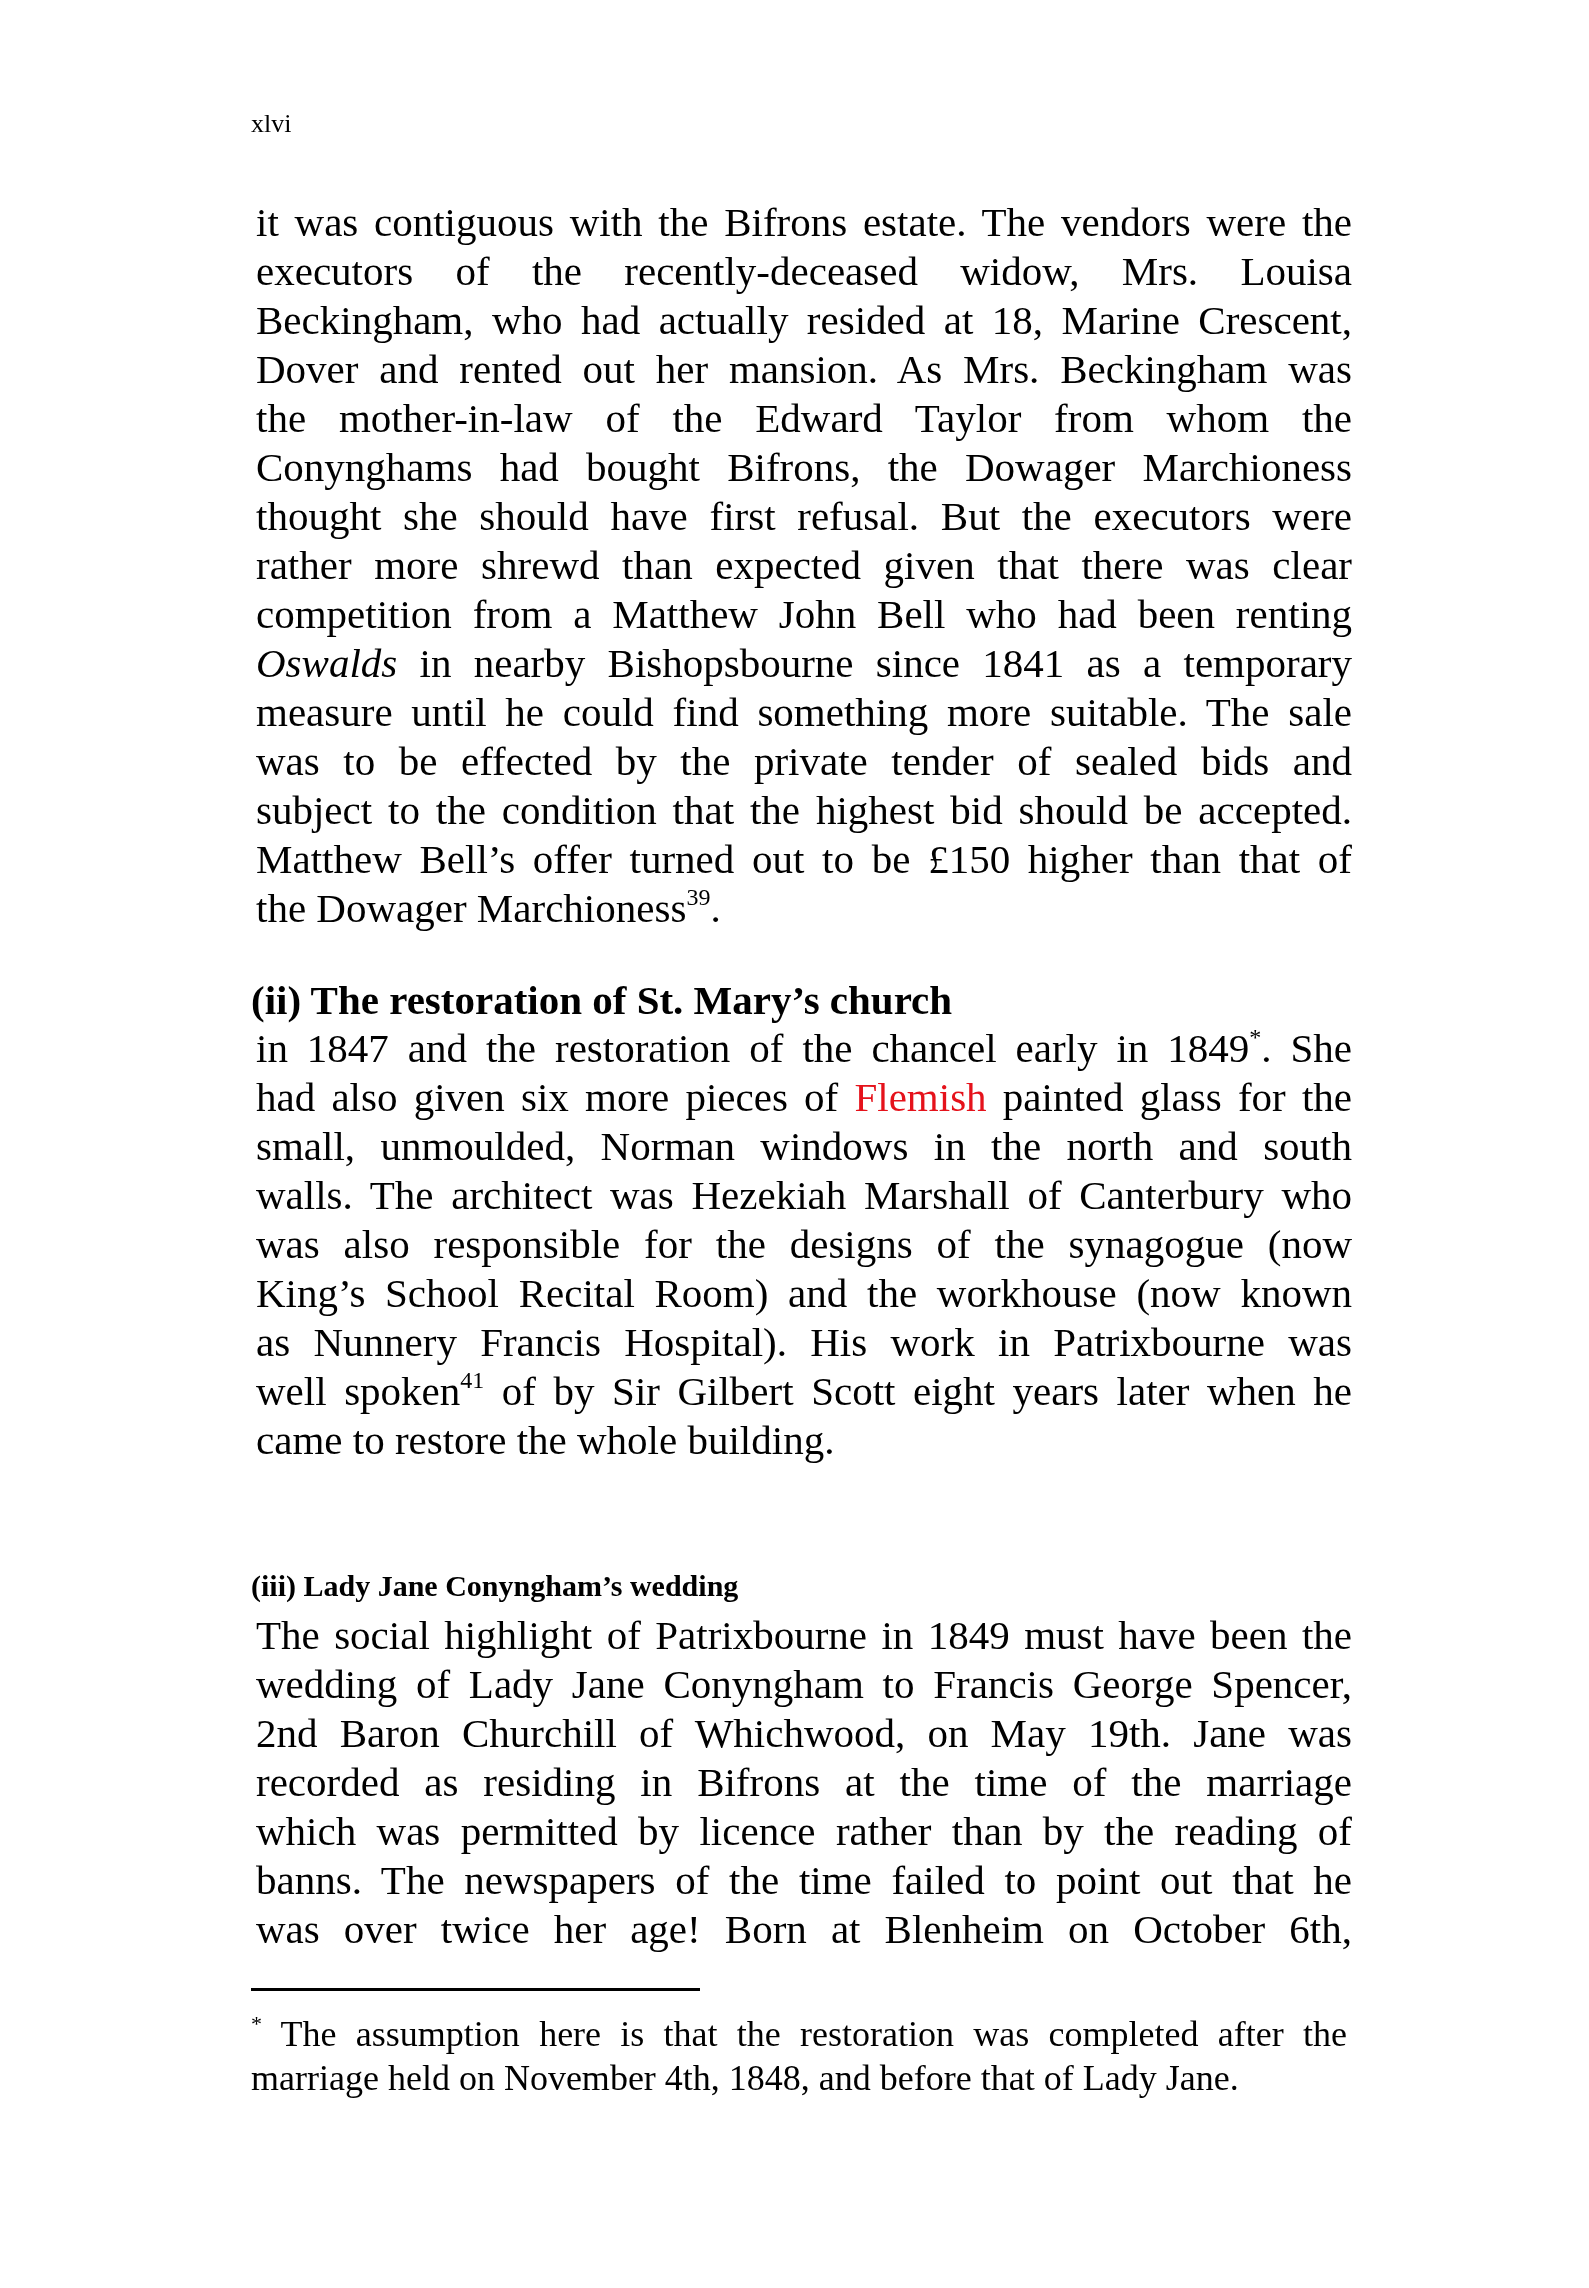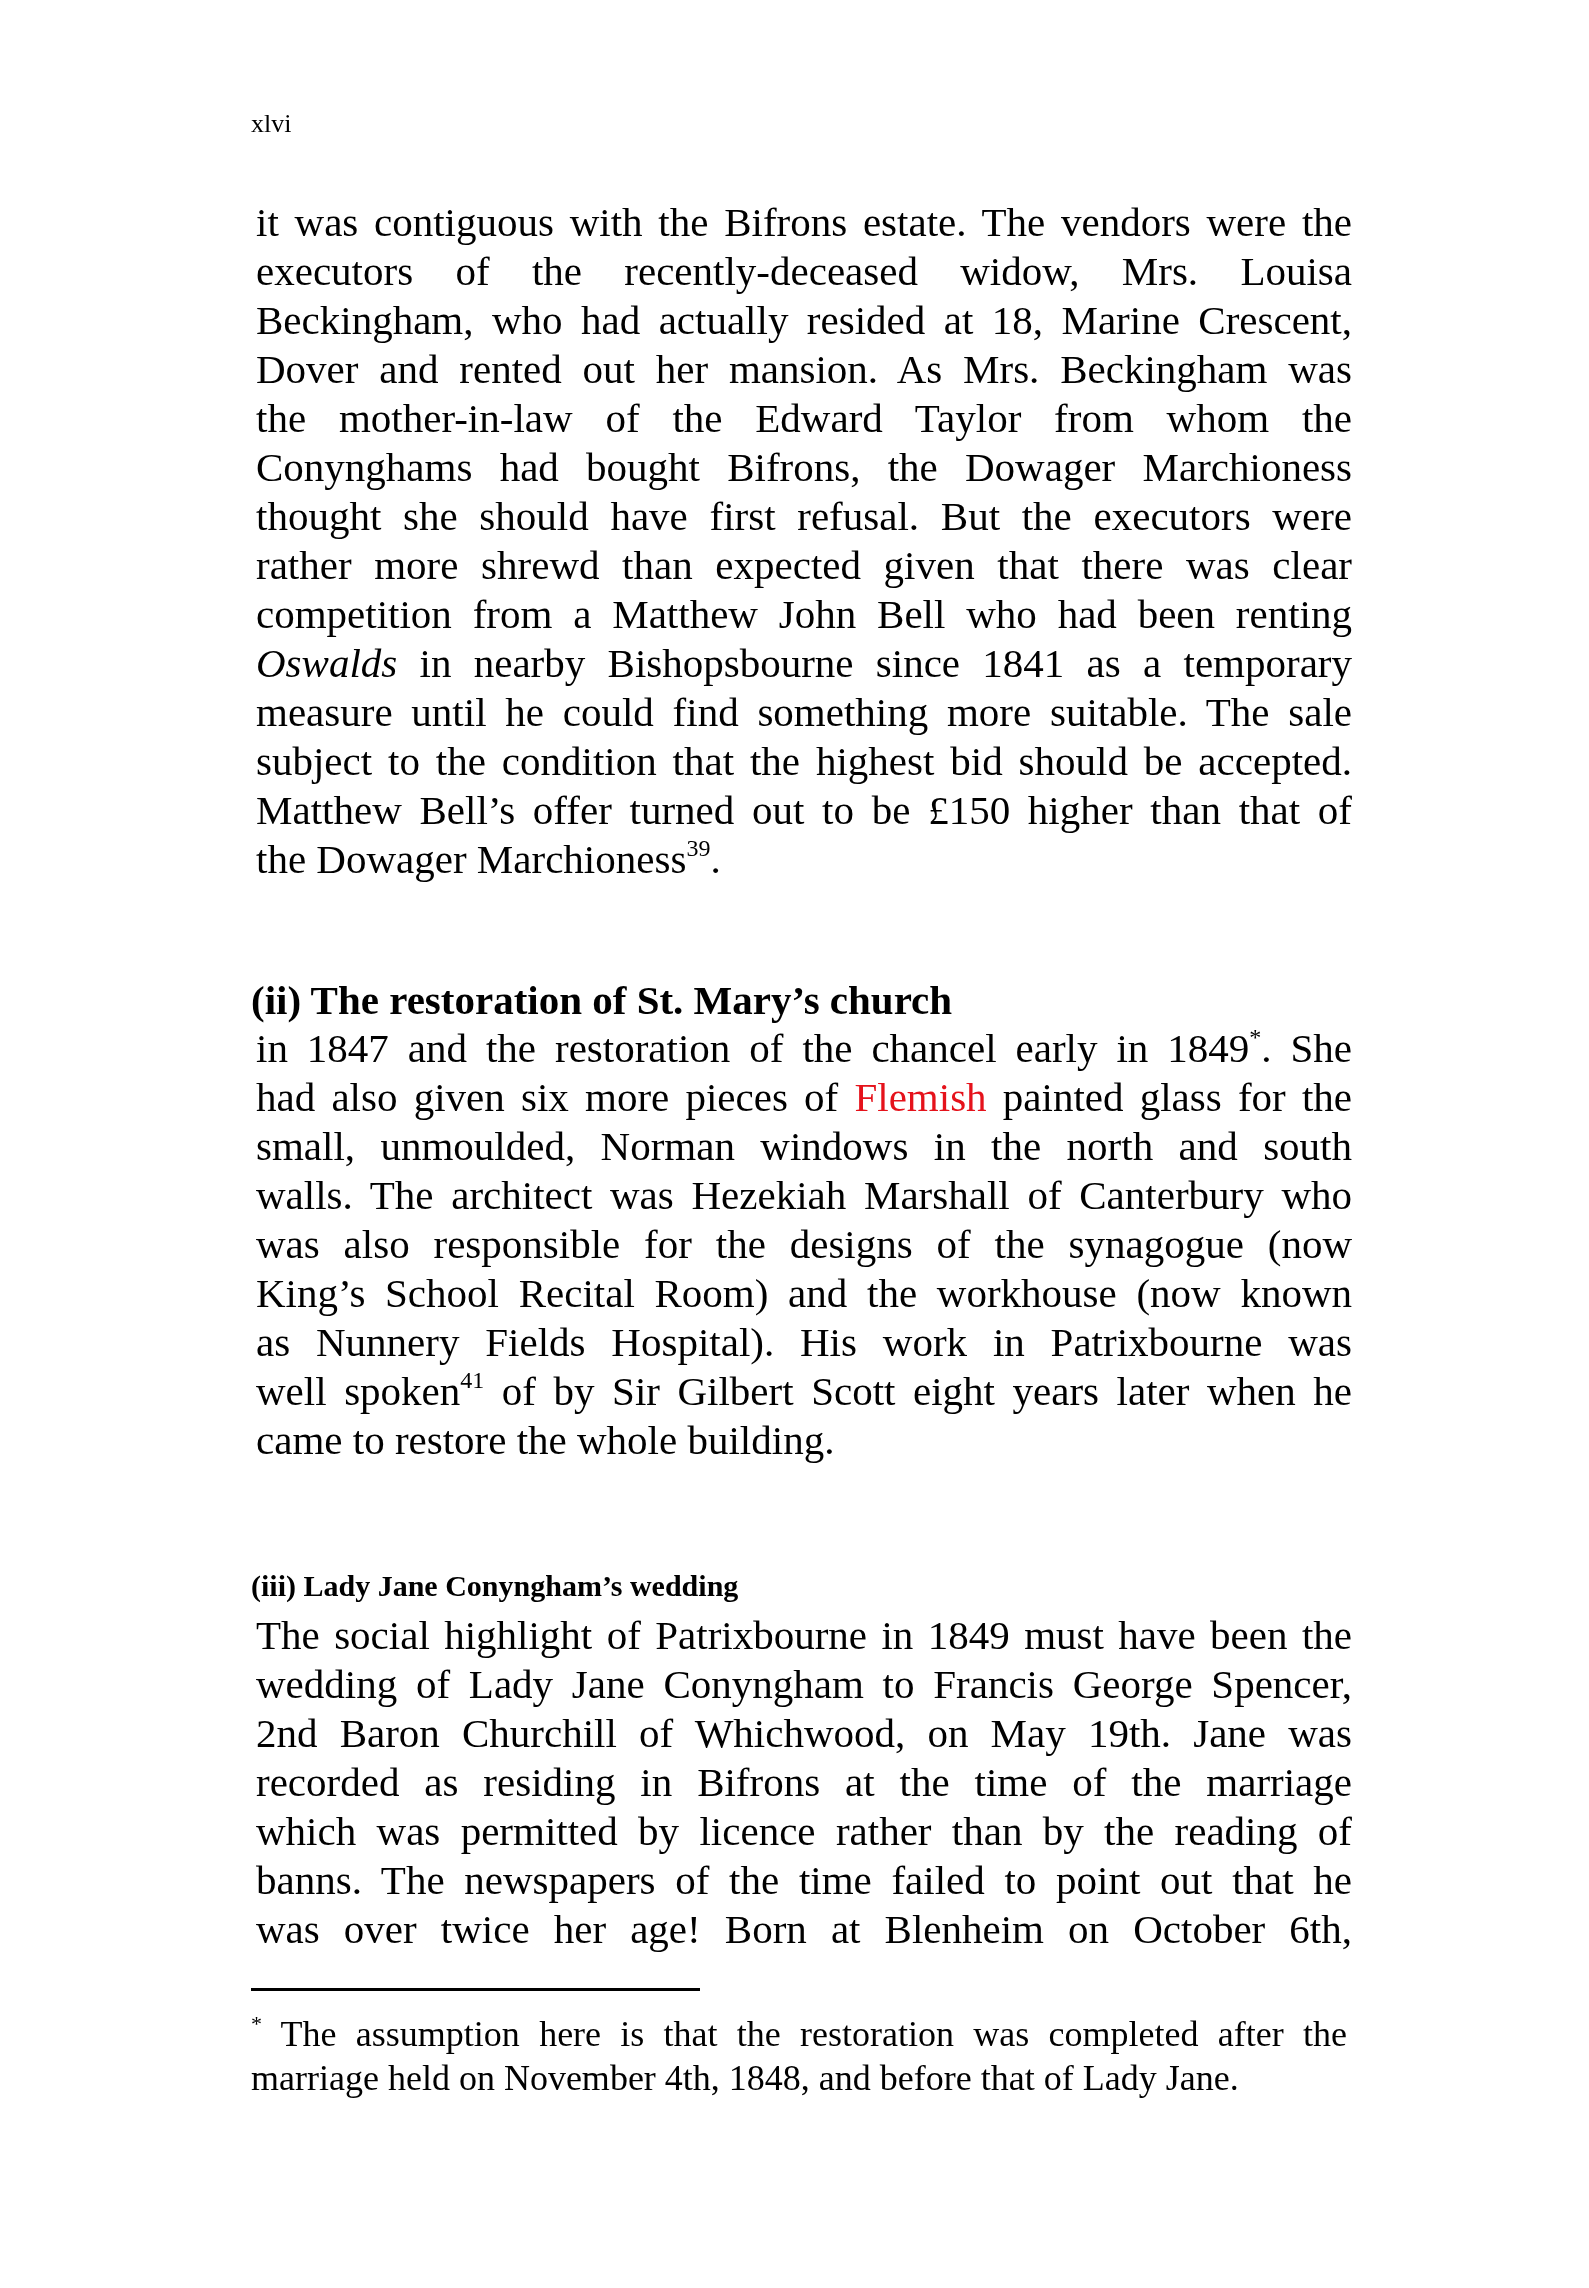--- a/index.html
+++ b/index.html
@@ -31,34 +31,35 @@
   <span class="line">executors of the recently-deceased widow, Mrs. Louisa</span>
   <span class="line">Beckingham, who had actually resided at 18, Marine Crescent,</span>
   <span class="line">Dover and rented out her mansion.  As Mrs. Beckingham was</span>
   <span class="line">the mother-in-law of the Edward Taylor from whom the</span>
   <span class="line">Conynghams had bought Bifrons, the Dowager Marchioness</span>
   <span class="line">thought she should have first refusal.  But the executors were</span>
   <span class="line">rather more shrewd than expected given that there was clear</span>
   <span class="line">competition from a Matthew John Bell who had been renting</span>
   <span class="line"><em>Oswalds</em><span> in nearby Bishopsbourne since 1841 as a temporary</span></span>
   <span class="line">measure until he could find something more suitable.  The sale</span>
+  <span class="line">was to be effected by the private tender of sealed bids and</span>
   <span class="line">subject to the condition that the highest bid should be accepted.</span>
   <span class="line">Matthew Bell’s offer turned out to be £150 higher than that of</span>
   <span class="line last"><span>the Dowager Marchioness</span><sup>39</sup><span>.</span></span>
 </div>
 
 <div class="heading-ii">(ii) The restoration of St. Mary’s church</div>
 <div class="block" style="top:1024px;">
   <span class="line"><span>in 1847 and the restoration of the chancel early in 1849</span><sup>*</sup><span>.  She</span></span>
   <span class="line"><span>had also given six more pieces of </span><span class="red">Flemish</span><span> painted glass for the</span></span>
   <span class="line">small, unmoulded, Norman windows in the north and south</span>
   <span class="line">walls.  The architect was Hezekiah Marshall of Canterbury who</span>
   <span class="line">was also responsible for the designs of the synagogue (now</span>
   <span class="line">King’s School Recital Room) and the workhouse (now known</span>
-  <span class="line">as Nunnery Fields Hospital).  His work in Patrixbourne was</span>
+  <span class="line">as Nunnery Francis Hospital).  His work in Patrixbourne was</span>
   <span class="line"><span>well spoken</span><sup>41</sup><span> of by Sir Gilbert Scott eight years later when he</span></span>
   <span class="line last">came to restore the whole building.</span>
 </div>
 
 <div class="heading-iii">(iii) Lady Jane Conyngham’s wedding</div>
 <div class="block" style="top:1611px;">
   <span class="line">The social highlight of Patrixbourne in 1849 must have been the</span>
   <span class="line">wedding of Lady Jane Conyngham to Francis George Spencer,</span>
   <span class="line">2nd Baron Churchill of Whichwood, on May 19th.  Jane was</span>
   <span class="line">recorded as residing in Bifrons at the time of the marriage</span>

